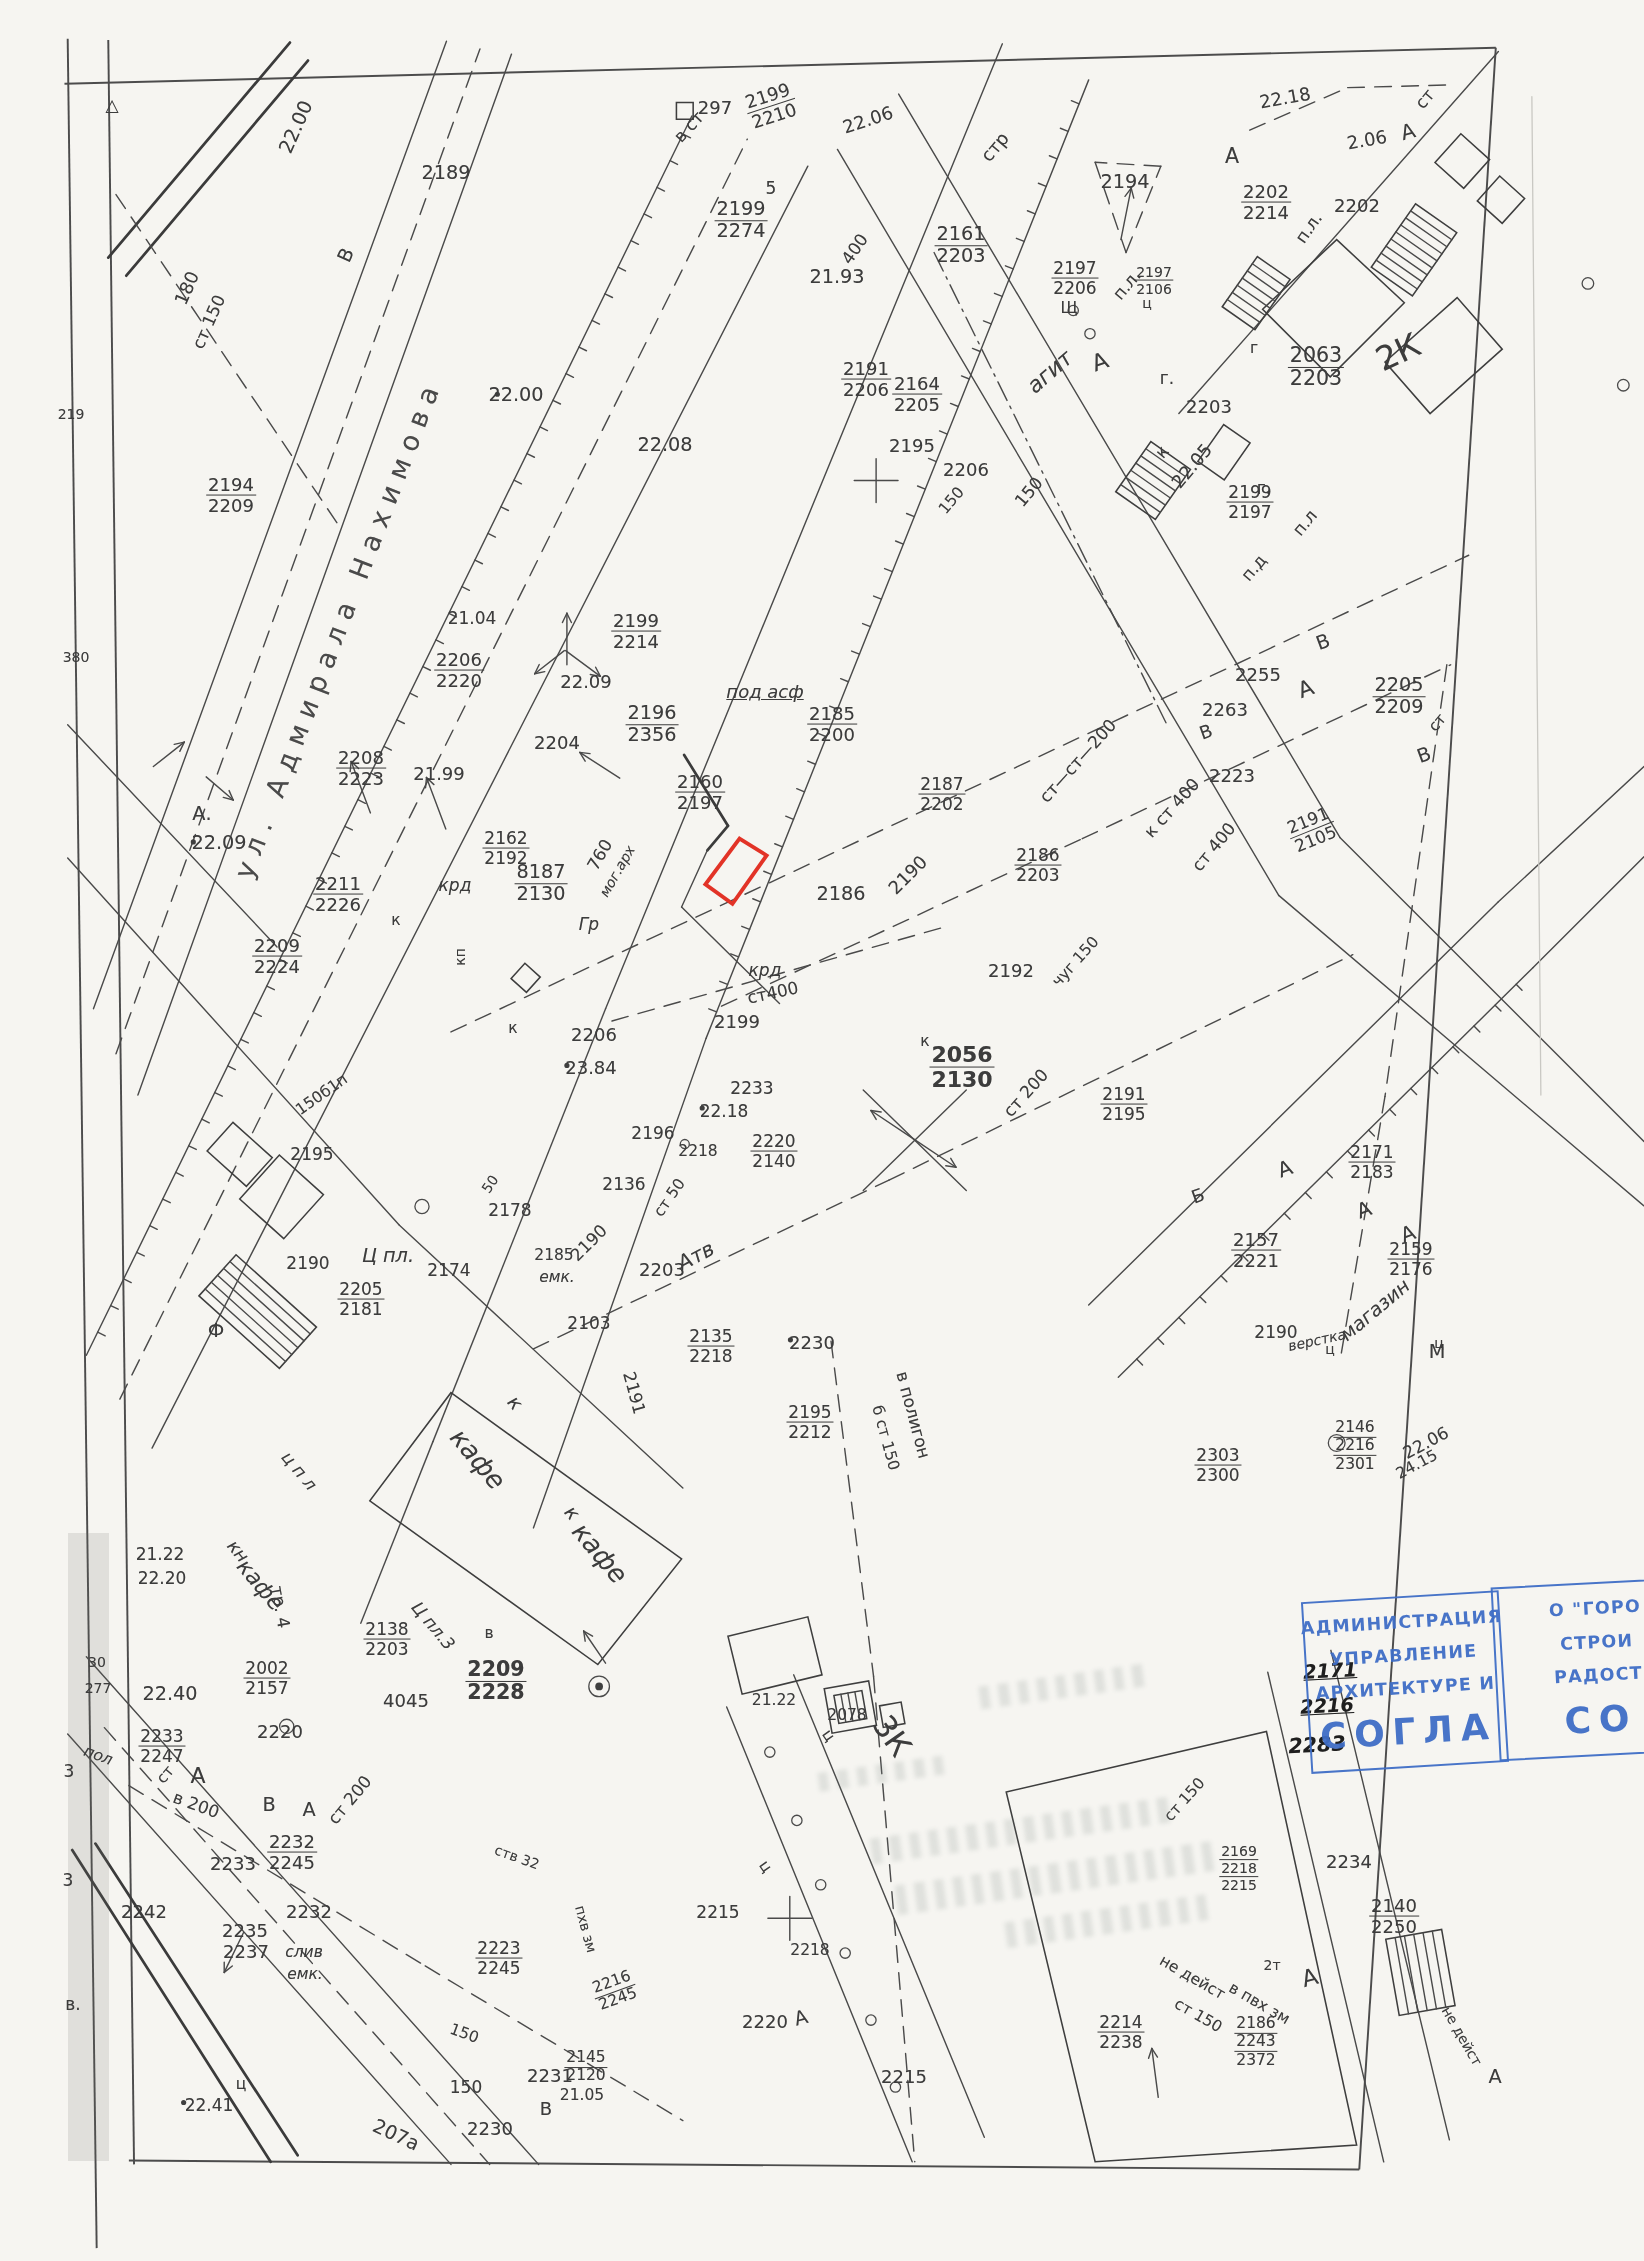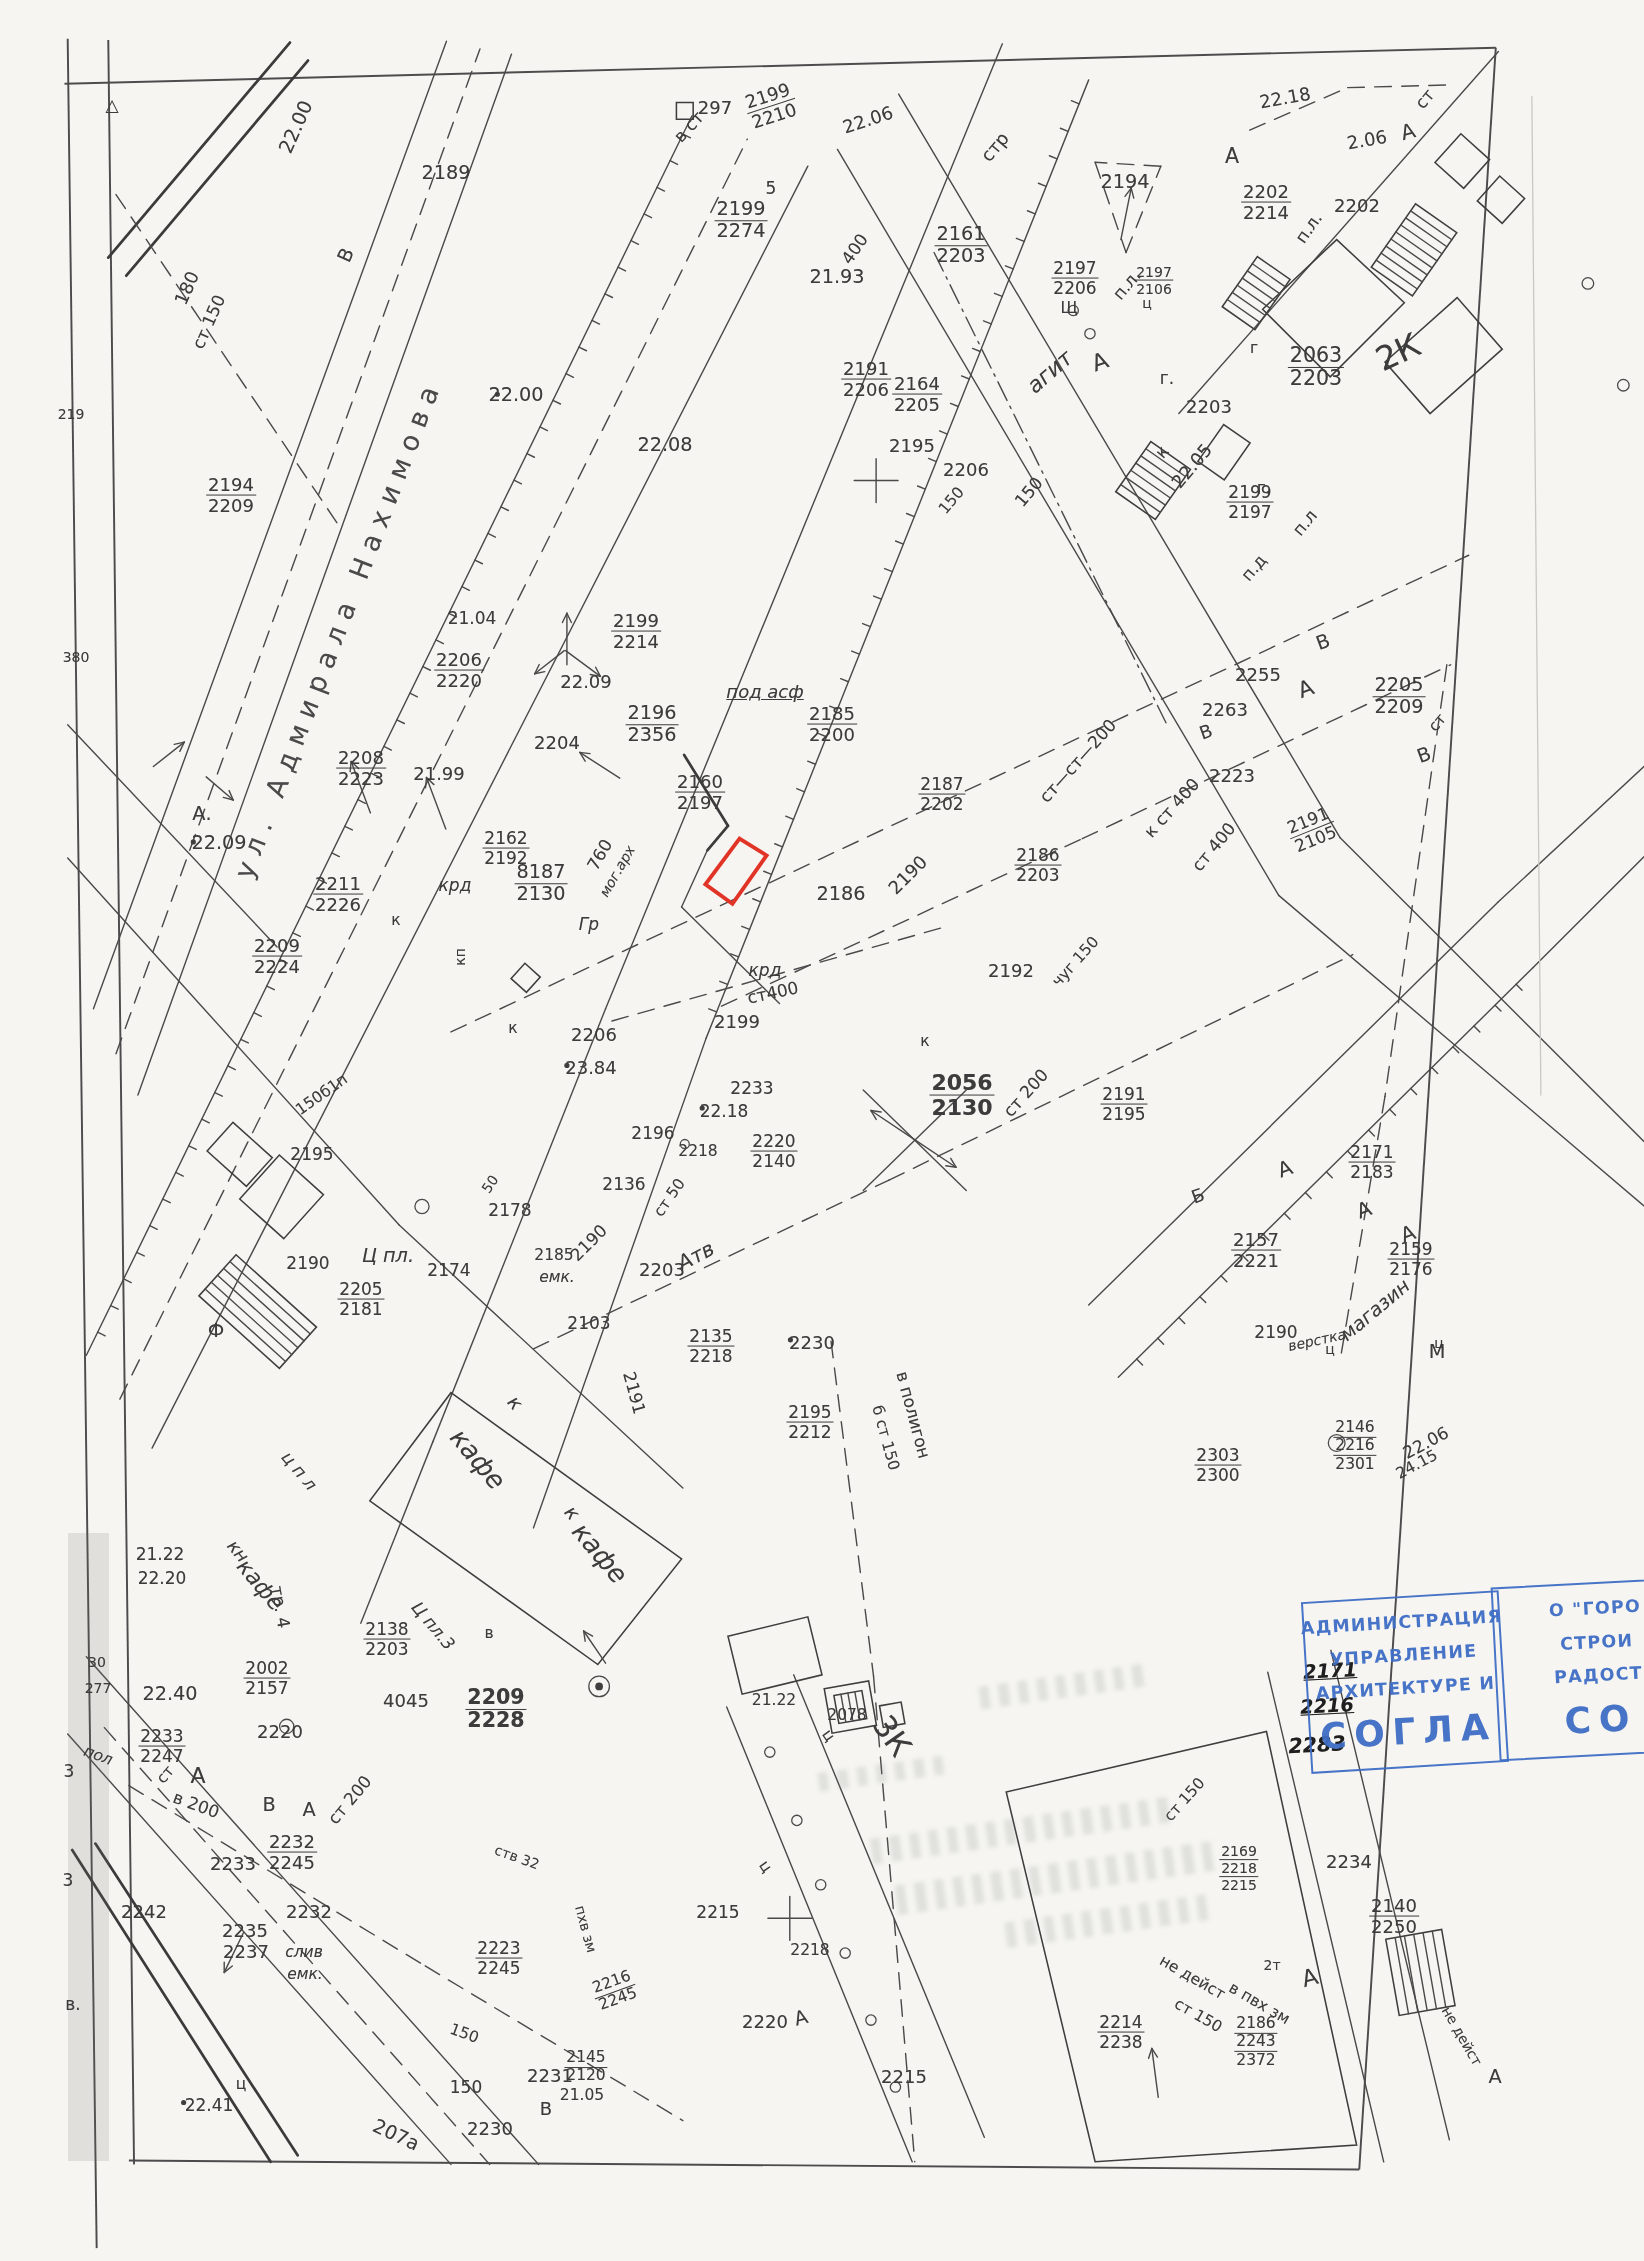--- a/index.html
+++ b/index.html
@@ -12,21 +12,21 @@
   .dd{stroke-dasharray:32 10 4 10;}
   .lt{stroke:#c9c8c3;stroke-width:2;}
   .fr{stroke:#4c4c4c;stroke-width:3;}
   .bld{stroke:#3e3e3e;stroke-width:2.4;fill:none;}
   .red-parcel{stroke:#e23327;stroke-width:6;fill:none;stroke-linejoin:miter;}
   circle.o{stroke:#4a4a4a;stroke-width:2;fill:none;}
   circle.fl{fill:#3f3f3f;stroke:none;}
   .lbl{position:absolute;color:#3c3c3c;white-space:nowrap;line-height:1;
        text-shadow:0 0 0.6px rgba(70,70,70,.35);}
   .it{font-style:italic;}
-  .bd{font-weight:bold;margin-top:28px;}
+  .bd{font-weight:bold;}
   .un{text-decoration:underline;}
   .dk{color:#1f1f1f;font-weight:600;font-style:italic;}
   .street{letter-spacing:.34em;font-weight:500;color:#4a4a4a;}
   .frc{display:flex;flex-direction:column;align-items:center;gap:0.6px;}
   .frt{border-bottom:1.3px solid #3c3c3c;padding:0 1.9px 1.3px;}
   .mstrip{position:absolute;left:68px;top:1533px;width:41px;height:628px;
           background:rgba(110,110,105,.16);}
   .ghost{position:absolute;opacity:.45;filter:blur(1.9px);
          background:repeating-linear-gradient(90deg,rgba(125,138,132,.4) 0 10.3px,transparent 10.3px 19.3px);}
   .stamp{position:absolute;border:2.6px solid #3e6dc6;color:#3e6dc6;

